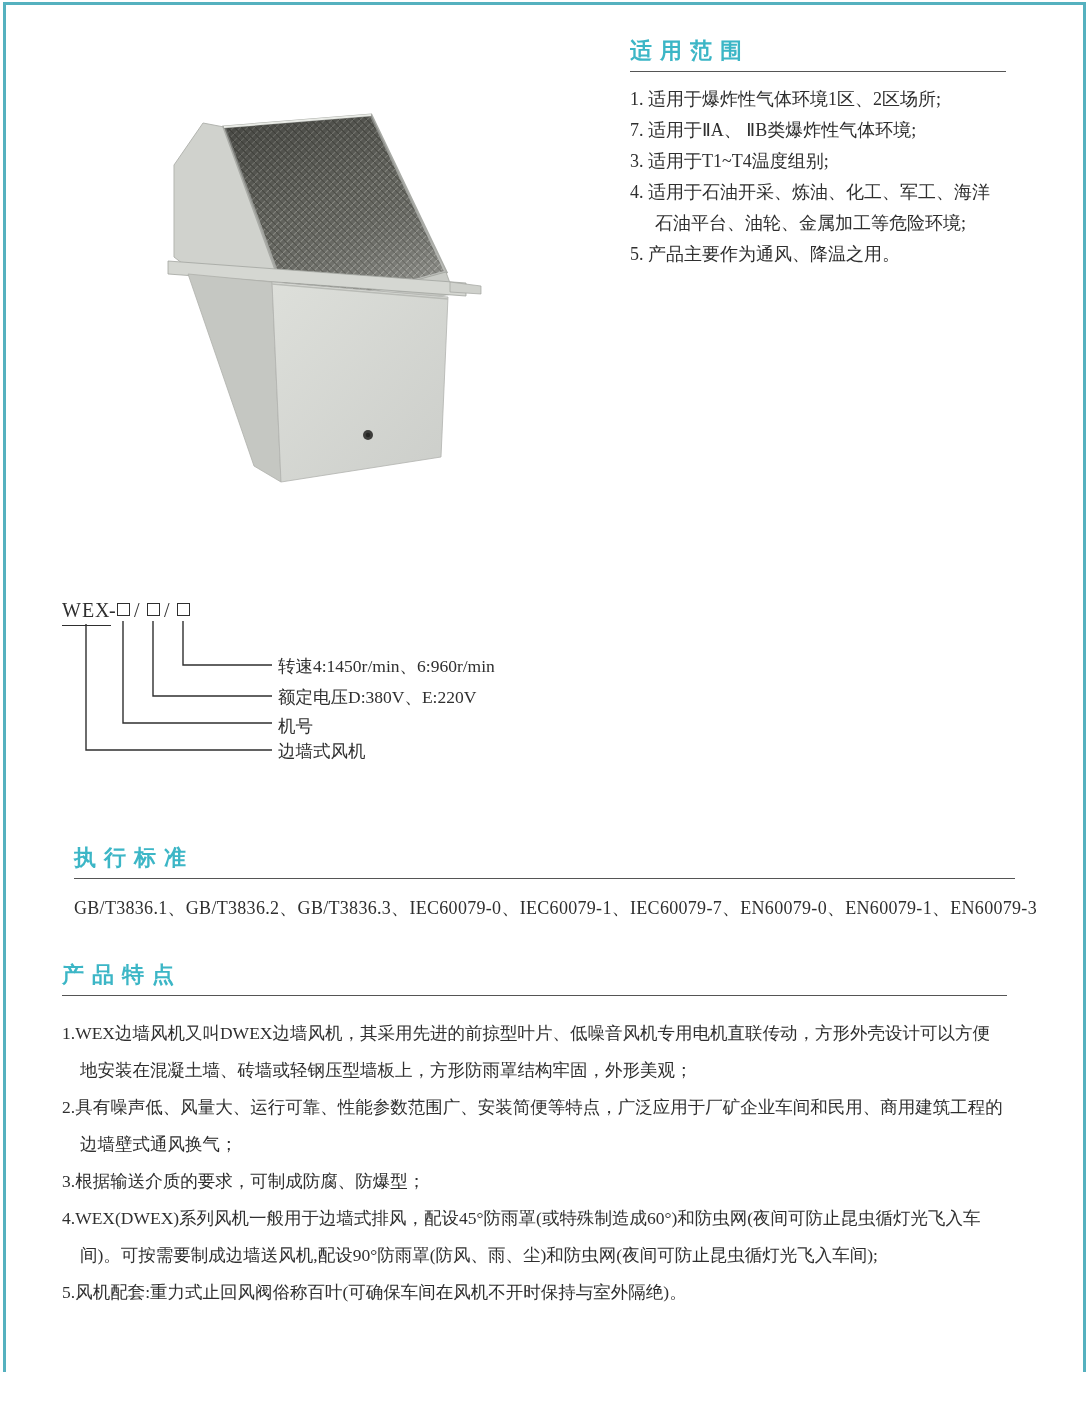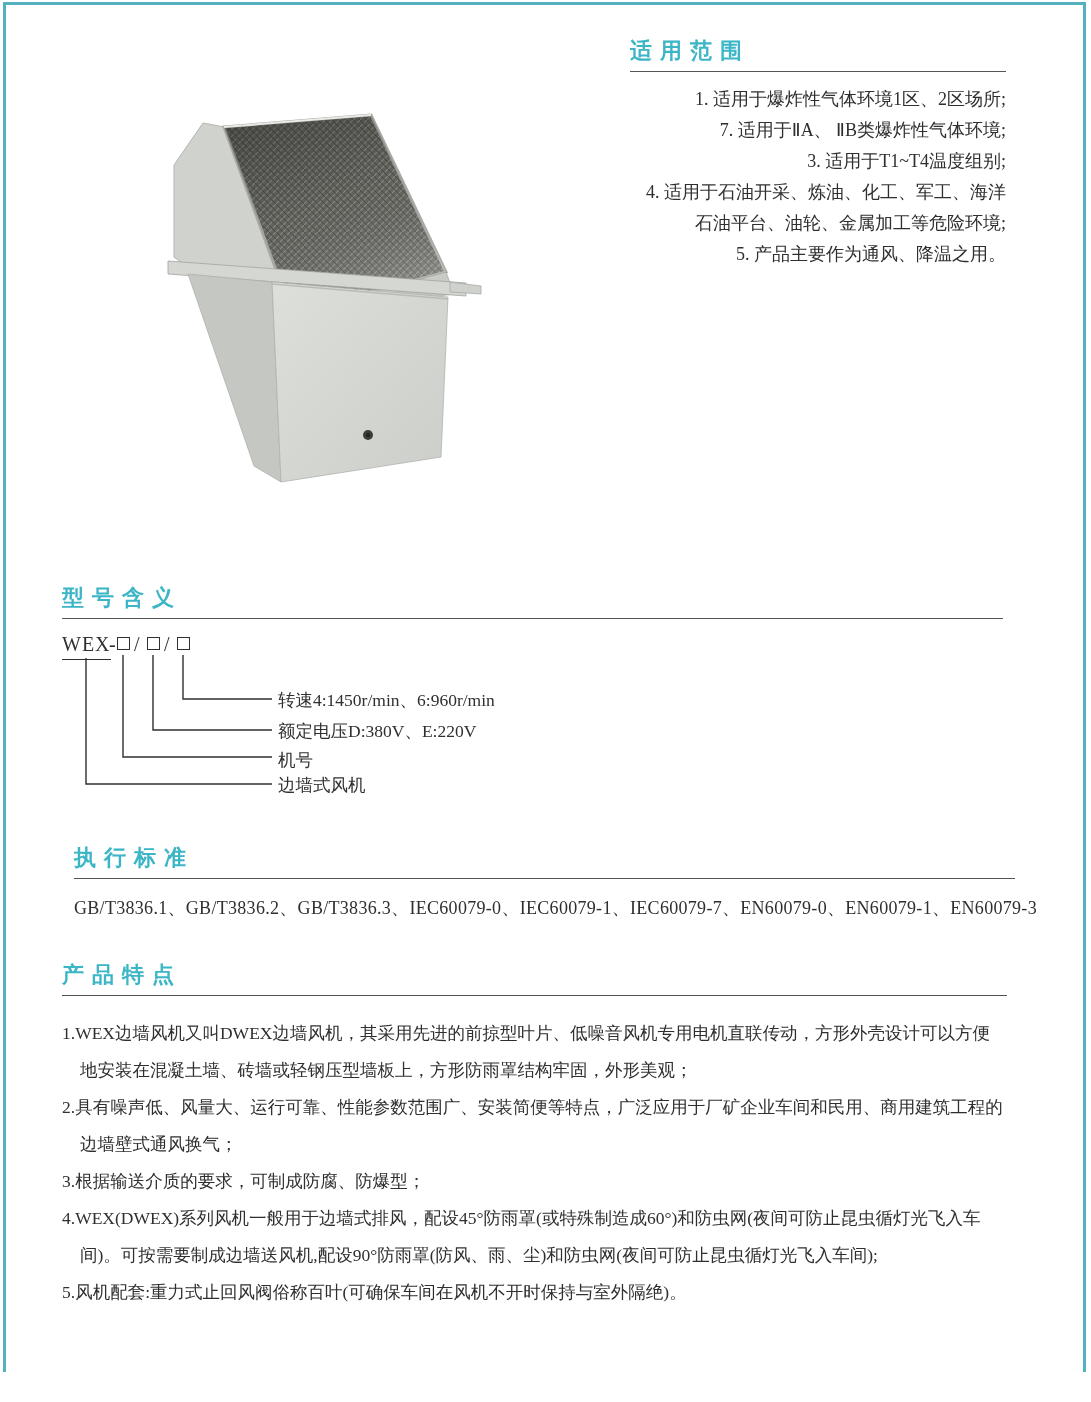--- a/index.html
+++ b/index.html
@@ -17,21 +17,21 @@
     position:absolute;left:3px;top:2px;width:1083px;height:1393px;
     border:3px solid var(--frame);box-sizing:border-box;pointer-events:none;
   }
   .section{position:absolute;}
   .section h2{
     margin:0;font-size:22px;line-height:26px;font-weight:bold;color:var(--accent);
     letter-spacing:8px;padding-bottom:7px;border-bottom:1px solid var(--rule);
   }
   
   .app{left:630px;top:38px;width:376px;}
-  .app ul{margin:12px 0 0;padding:0;list-style:none;text-align:right;}
+  .app ul{margin:12px 0 0;padding:0;list-style:none;}
   .app li{
     font-size:18px;line-height:31px;padding-left:25px;text-indent:-25px;
   }
   
   .photo{position:absolute;left:150px;top:85px;width:380px;height:420px;}
   
   .model{left:62px;top:585px;width:941px;}
   .code-line{position:relative;height:26px;margin-top:14px;font-size:20px;}
   .code-line .wex{
     position:absolute;left:0;top:0;border-bottom:1.5px solid var(--ink);
@@ -116,21 +116,20 @@
     <ul>
       <li>1. 适用于爆炸性气体环境1区、2区场所;</li>
       <li>7. 适用于ⅡA、 ⅡB类爆炸性气体环境;</li>
       <li>3. 适用于T1~T4温度组别;</li>
       <li>4. 适用于石油开采、炼油、化工、军工、海洋石油平台、油轮、金属加工等危险环境;</li>
       <li>5. 产品主要作为通风、降温之用。</li>
     </ul>
   </section>
 
   <section class="section model">
-    <h2>型号含义</h2>
     <div class="code-line">
       <span class="wex">WEX</span>
       <span class="dash">-</span>
       <span class="sq s1"></span>
       <span class="sl1">/</span>
       <span class="sq s2"></span>
       <span class="sl2">/</span>
       <span class="sq s3"></span>
     </div>
     <div class="diagram">

